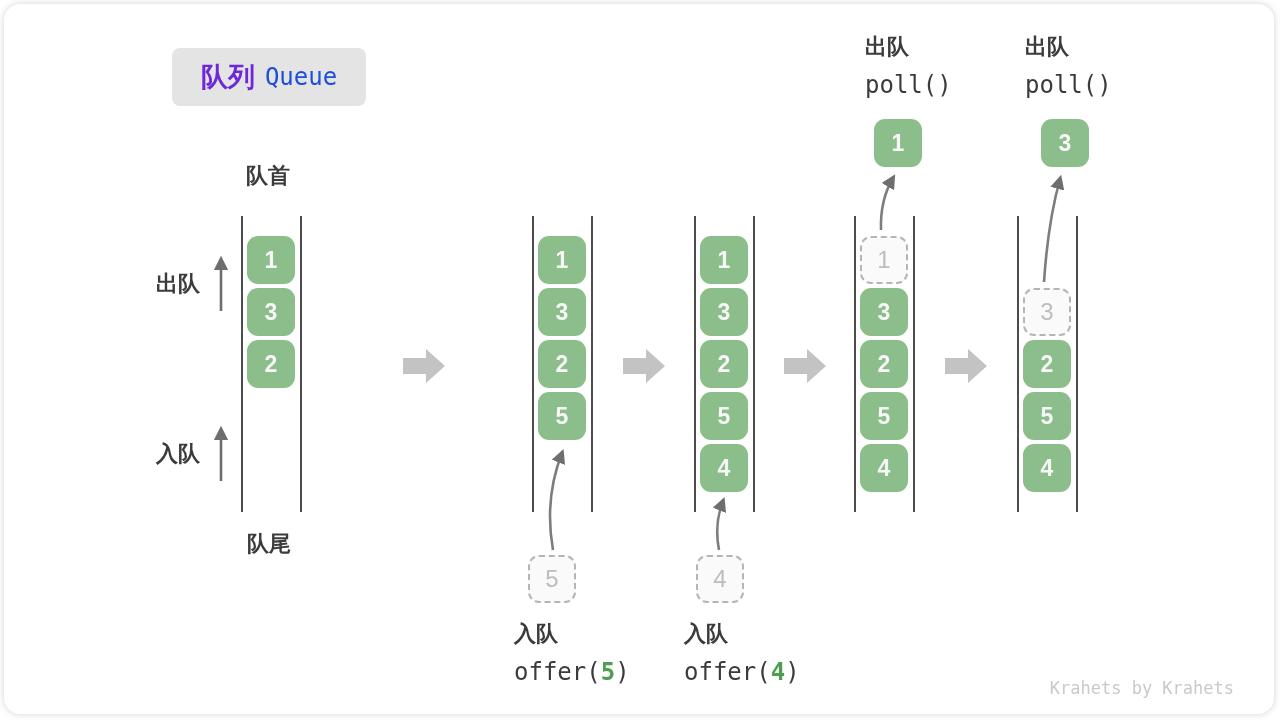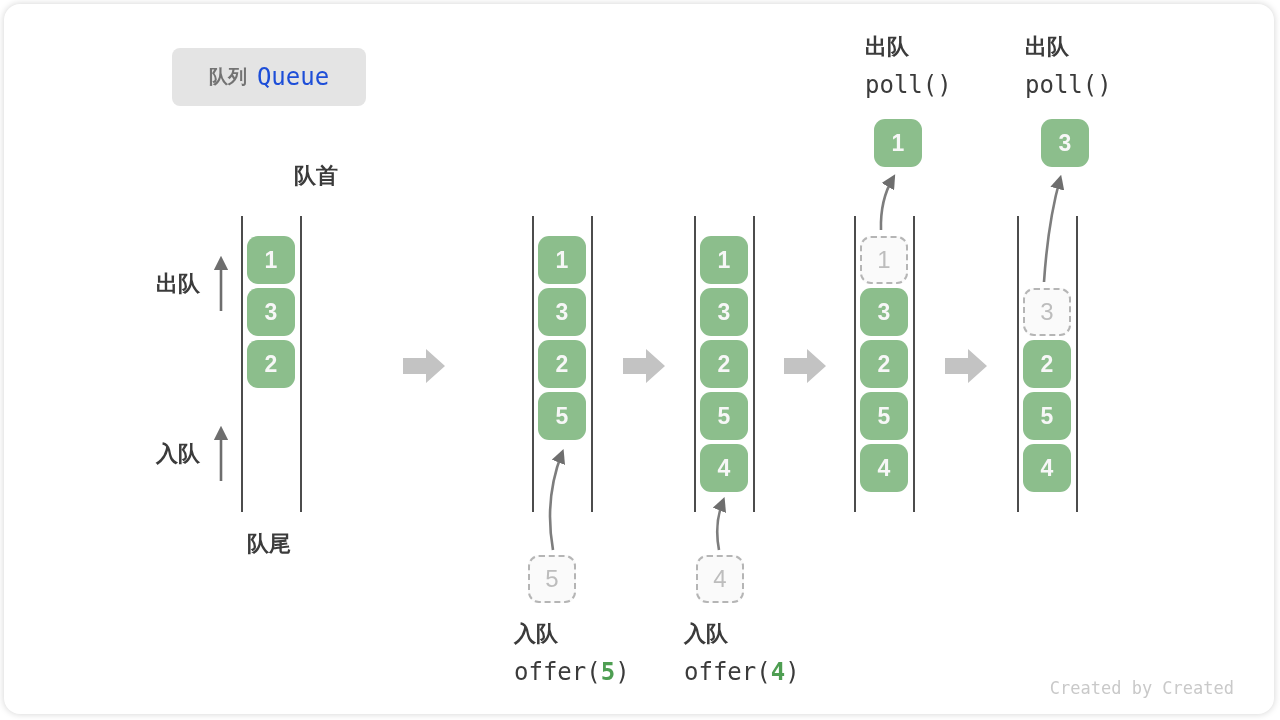--- a/index.html
+++ b/index.html
@@ -3,21 +3,21 @@
 <meta charset="utf-8">
 <style>
   html,body{margin:0;padding:0;background:#ffffff;width:1280px;height:720px;overflow:hidden;
     font-family:"Liberation Sans","DejaVu Sans",sans-serif;}
   .card{position:absolute;left:4px;top:4px;width:1270px;height:710px;background:#ffffff;
     border-radius:16px;box-shadow:0 0 7px rgba(0,0,0,0.18);}
   .mono{font-family:"DejaVu Sans Mono","Liberation Mono",monospace;}
 
   .title-badge{position:absolute;left:168px;top:44px;width:194px;height:58px;background:#e4e4e4;
     border-radius:8px;display:flex;align-items:center;justify-content:center;gap:10px;}
-  .title-zh{font-size:19px;font-weight:700;color:#737373;}
+  .title-zh{font-size:27px;font-weight:700;color:#6d28d9;}
   .title-en{font-size:24px;color:#1d4ed8;}
 
   .zh-label{position:absolute;font-size:22px;font-weight:700;color:#3b3b3b;white-space:nowrap;}
 
   .queue{position:absolute;top:212px;width:61px;height:296px;}
   .rail{position:absolute;top:0;width:2px;height:296px;background:#4c4c4c;}
   .rail.left{left:0;}
   .rail.right{right:0;}
 
   .cell{position:absolute;left:6px;width:48px;height:48px;border-radius:11px;
@@ -43,21 +43,21 @@
 </head>
 <body>
 
 <div class="card">
 
   <div class="title-badge">
     <span class="title-zh">队列</span>
     <span class="title-en mono">Queue</span>
   </div>
 
-  <div class="zh-label" style="left:242px;top:157px;margin-left:48px;">队首</div>
+  <div class="zh-label" style="left:242px;top:157px;">队首</div>
   <div class="zh-label" style="left:243px;top:525px;">队尾</div>
   <div class="zh-label" style="left:152px;top:265px;">出队</div>
   <div class="zh-label" style="left:152px;top:435px;">入队</div>
 
   <div class="queue" style="left:237px;">
     <div class="rail left"></div>
     <div class="rail right"></div>
     <div class="cell green slot0">1</div>
     <div class="cell green slot1">3</div>
     <div class="cell green slot2">2</div>
@@ -115,21 +115,21 @@
 
   <div class="op-block" style="left:510px;top:615px;">
     <div class="op-zh">入队</div>
     <div class="op-code mono"><span>offer(</span><span class="arg">5</span><span>)</span></div>
   </div>
   <div class="op-block" style="left:680px;top:615px;">
     <div class="op-zh">入队</div>
     <div class="op-code mono"><span>offer(</span><span class="arg">4</span><span>)</span></div>
   </div>
 
-  <div class="watermark mono">Created by Created</div>
+  <div class="watermark mono">Krahets by Krahets</div>
 
   <svg class="overlay" viewBox="0 0 1280 720">
     <defs>
       <marker id="ah" viewBox="0 0 10 10" refX="7" refY="5" markerWidth="5.5" markerHeight="5.5" orient="auto-start-reverse">
         <path d="M0,0 L10,5 L0,10 z" fill="#6e6e6e"></path>
       </marker>
     </defs>
 
     <line x1="217" y1="307" x2="217" y2="256" stroke="#6e6e6e" stroke-width="2.6" marker-end="url(#ah)"></line>
     <line x1="217" y1="477" x2="217" y2="426" stroke="#6e6e6e" stroke-width="2.6" marker-end="url(#ah)"></line>

